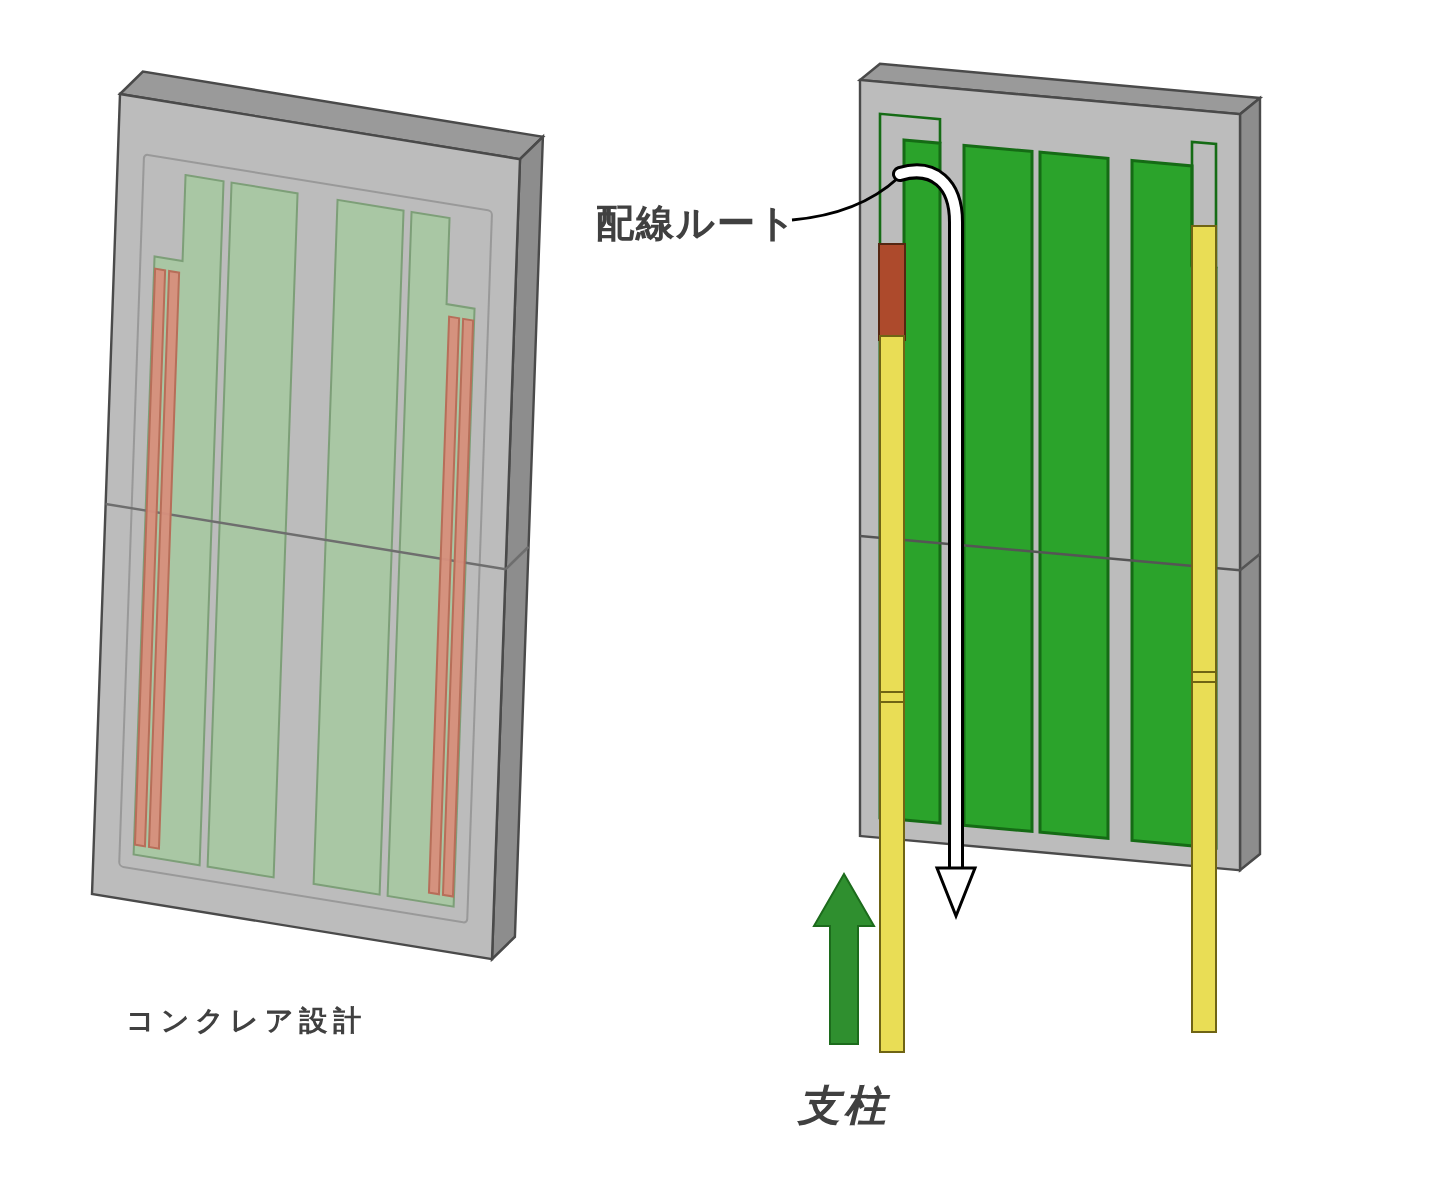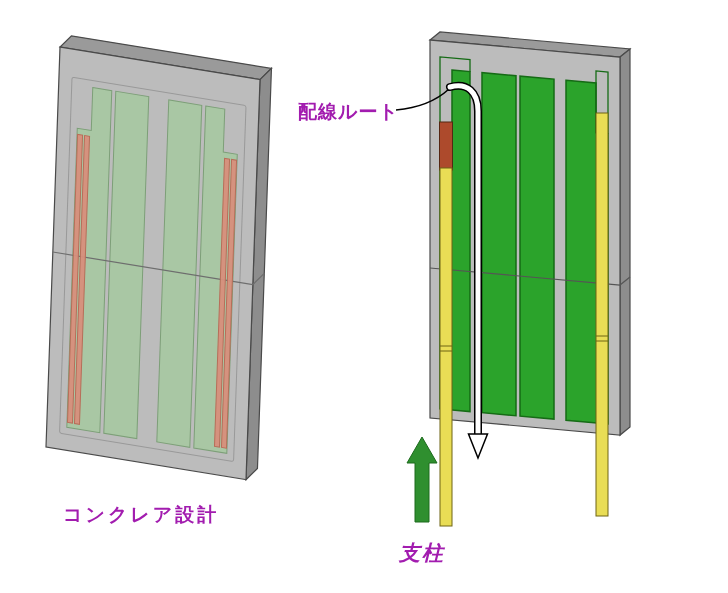--- a/index.html
+++ b/index.html
@@ -6,26 +6,26 @@
   .canvas{
     position:relative;
     width:728px;height:593px;
     background:#ffffff;
     overflow:hidden;
     font-family:"Liberation Sans","DejaVu Sans",sans-serif;
   }
   svg{position:absolute;left:0;top:0;}
   .label{
     position:absolute;
-    color:#a21caf;
+    color:#404040;
     font-weight:bold;
     white-space:nowrap;
   }
   .label-wiring{left:298px;top:99px;font-size:19px;letter-spacing:1px;}
-  .label-caption{left:63px;top:502px;font-size:19px;letter-spacing:3px;}
+  .label-caption{left:63px;top:502px;font-size:14px;letter-spacing:3px;}
   .label-support{left:399px;top:539px;font-size:21px;letter-spacing:2px;font-style:italic;}
 
   .edge{stroke:#4a4a4a;stroke-width:1.2;}
   .trace{fill:none;stroke:#999999;stroke-width:1;}
   .seam{stroke:#6e6e6e;stroke-width:1.2;fill:none;}
   .seam-dark{stroke:#555555;stroke-width:1.2;fill:none;}
   .softgreen{fill-opacity:.82;stroke-width:1;}
   .brightgreen{stroke-width:1.5;}
   .rebar{fill-opacity:.95;stroke-width:1;}
   .post{stroke-width:1;}

